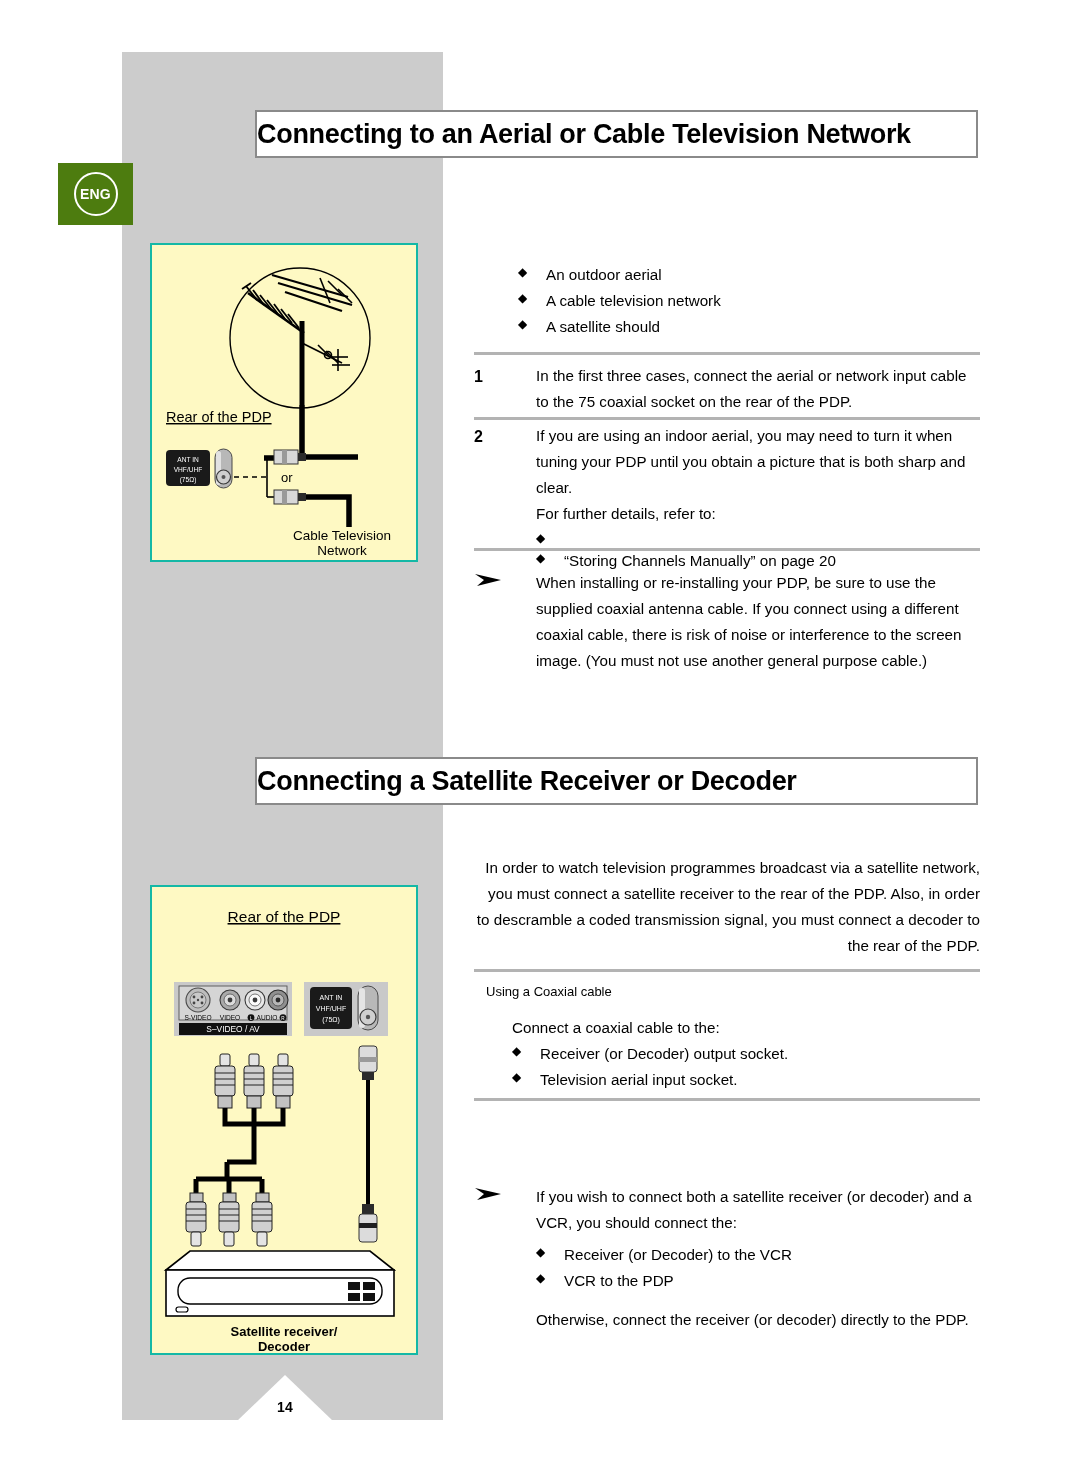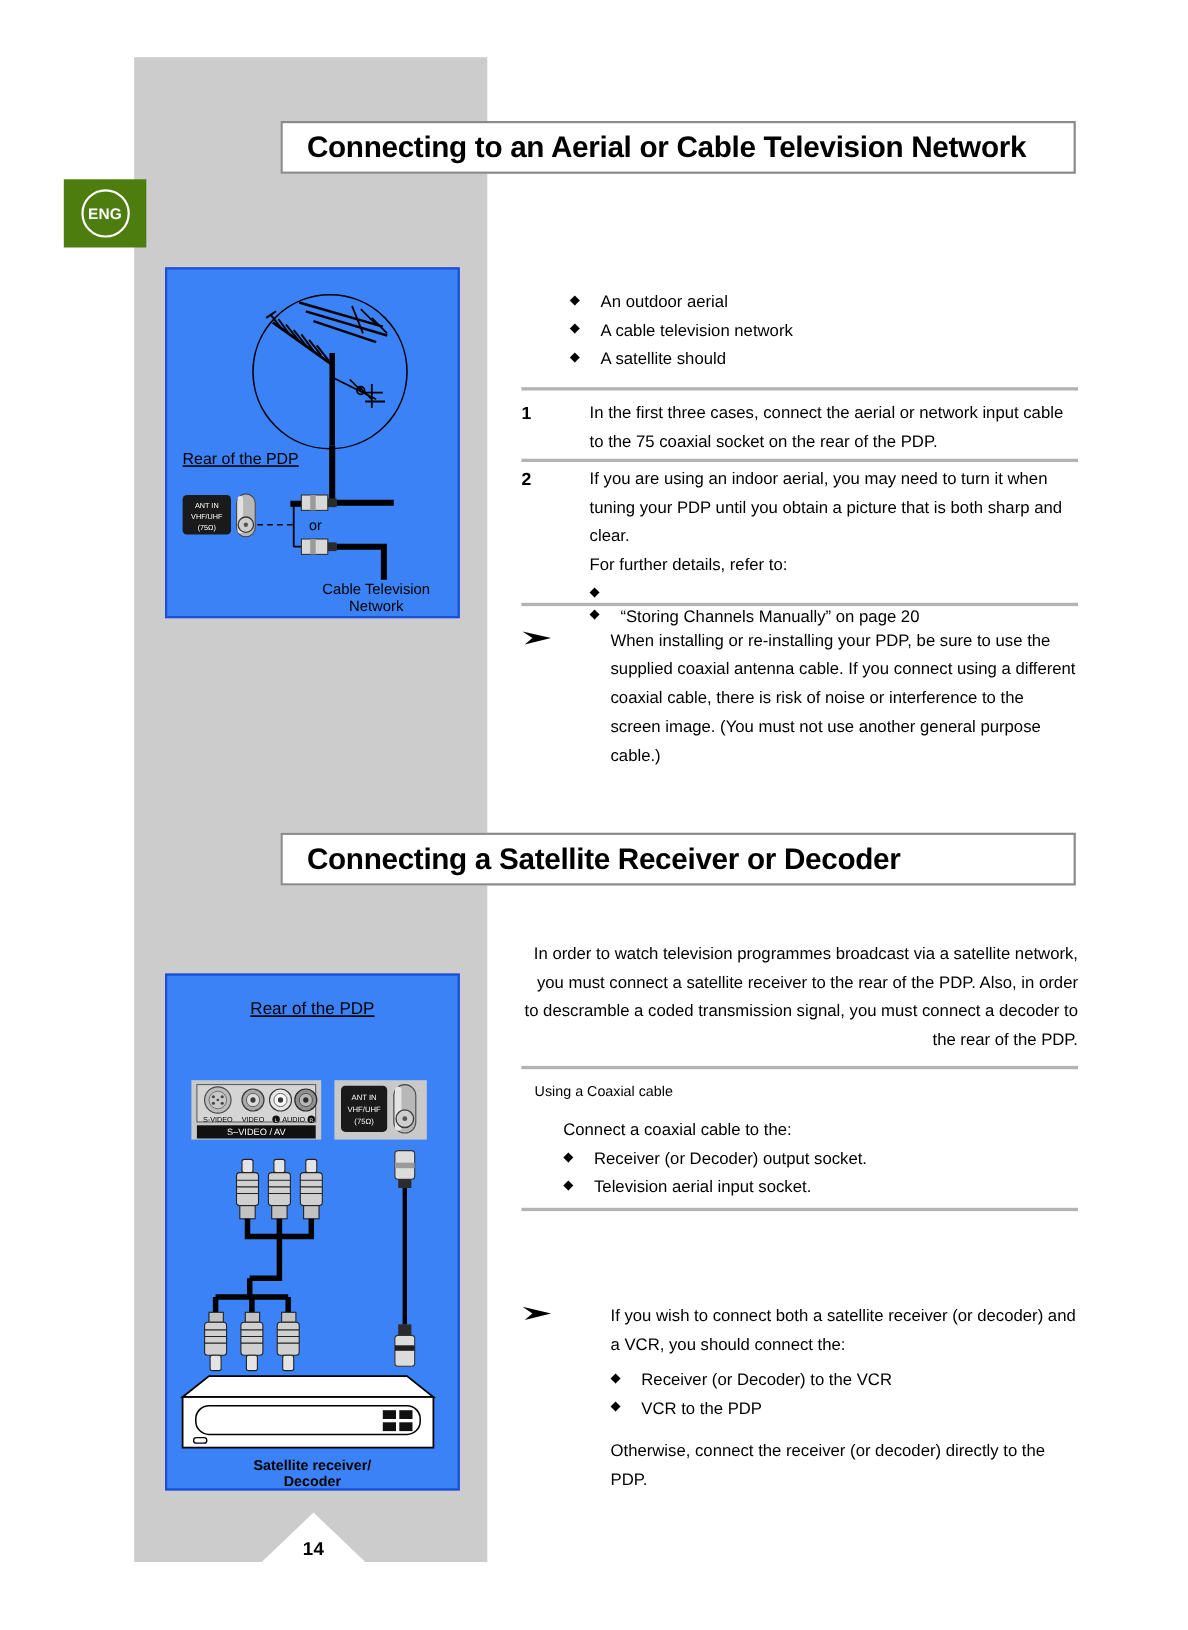--- a/index.html
+++ b/index.html
@@ -38,21 +38,21 @@
     border-left: 48px solid transparent;
     border-right: 48px solid transparent;
     border-bottom: 46px solid #ffffff;
   }
   .page-number {
     position: absolute;
     left: 237px;
     top: 1399px;
     width: 96px;
     text-align: center;
-    font-size: 17px;
+    font-size: 14px;
     font-weight: bold;
     letter-spacing: .3px;
   }
 
   
   .eng-badge {
     position: absolute;
     left: 58px;
     top: 163px;
     width: 75px;
@@ -83,21 +83,20 @@
     left: 255px;
     width: 723px;
     height: 48px;
     background: #ffffff;
     border: 2px solid #8a8a8a;
     box-sizing: border-box;
     display: flex;
     align-items: center;
   }
   .heading-bar .heading-text {
-    padding-left: 22px;
     font-size: 27px;
     font-weight: bold;
     letter-spacing: -0.3px;
     white-space: nowrap;
   }
   #heading-1 { top: 110px; }
   #heading-2 { top: 757px; }
 
   
   .col {
@@ -144,33 +143,33 @@
 
   .note {
     display: flex;
     font-size: 15.2px;
     line-height: 1.72;
   }
   .note .arrow {
     flex: 0 0 62px;
     padding-top: 2px;
   }
-  .note .txt { flex: 1 1 auto; margin-left: 19px; }
+  .note .txt { flex: 1 1 auto; }
 
   .sub-head {
     font-size: 13px;
     line-height: 1.72;
     padding-left: 12px;
   }
 
   
   .figure {
     position: absolute;
-    background: #3b82f6;
-    border: 2px solid #1d4ed8;
+    background: #fef9c3;
+    border: 2px solid #14b8a6;
     box-sizing: border-box;
   }
   #figure-1 { left: 150px; top: 243px; width: 268px; height: 319px; }
   #figure-2 { left: 150px; top: 885px; width: 268px; height: 470px; }
 
   svg { display: block; }
 </style>
 </head>
 <body>
 

